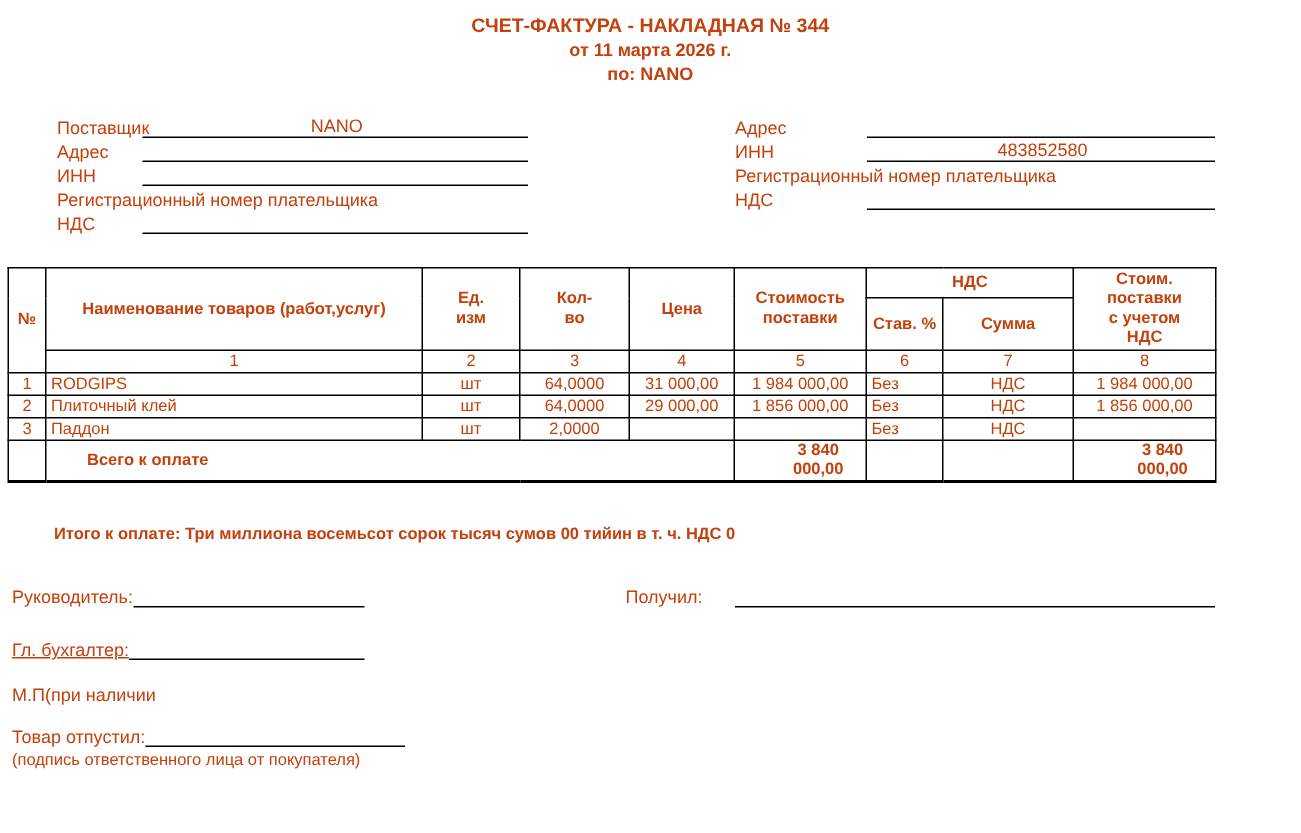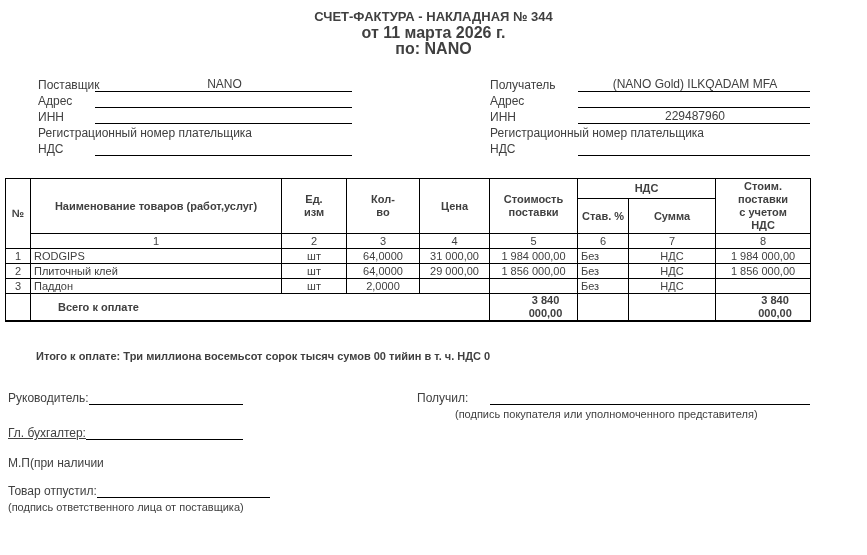--- a/index.html
+++ b/index.html
@@ -2,28 +2,28 @@
 <html><head>
 <meta charset="utf-8">
 <style>
   * { margin: 0; padding: 0; box-sizing: border-box; }
   body { background: #fff; }
   .page {
     position: relative;
     width: 867px;
     height: 555px;
     background: #ffffff;
-    color: #404040;
+    color: #c2410c;
     font-family: "Liberation Sans", sans-serif;
     overflow: hidden;
   }
   
   .doc-header { position: absolute; top: 8px; left: 0; width: 867px; text-align: center; }
   .title-1 { font-size: 13px; font-weight: bold; line-height: 17px; }
-  .title-2, .title-3 { font-size: 16px; font-weight: bold; line-height: 16px; }
+  .title-2, .title-3 { font-size: 12px; font-weight: bold; line-height: 16px; }
 
   
   .party { position: absolute; top: 76px; font-size: 12px; }
   .party-left { left: 38px; width: 314px; }
   .party-right { left: 490px; width: 320px; }
   .frow { display: flex; height: 16px; align-items: flex-end; }
   .flabel { white-space: nowrap; overflow: visible; line-height: 14px; }
   .party-left .flabel { width: 57px; }
   .party-right .flabel { width: 88px; }
   .flabel-full { white-space: nowrap; line-height: 14px; }
@@ -90,30 +90,26 @@
       <span class="flabel-full">Регистрационный номер плательщика</span>
     </div>
     <div class="frow">
       <span class="flabel">НДС</span>
       <span class="fline"></span>
     </div>
   </div>
 
   <div class="party party-right">
     <div class="frow">
-      <span class="flabel">Получатель</span>
-      <span class="fline">(NANO Gold) ILKQADAM MFA</span>
-    </div>
-    <div class="frow">
       <span class="flabel">Адрес</span>
       <span class="fline"></span>
     </div>
     <div class="frow">
       <span class="flabel">ИНН</span>
-      <span class="fline">229487960</span>
+      <span class="fline">483852580</span>
     </div>
     <div class="frow">
       <span class="flabel-full">Регистрационный номер плательщика</span>
     </div>
     <div class="frow">
       <span class="flabel">НДС</span>
       <span class="fline"></span>
     </div>
   </div>
 
@@ -212,21 +208,20 @@
   </div>
   <div class="sig sigflex" style="left:8px; top:426px; width:235px;text-decoration:underline;">
     <span>Гл. бухгалтер:</span>
     <span class="sigline" style="flex:1;"></span>
   </div>
   <div class="sig" style="left:8px; top:456px;">М.П(при наличии</div>
   <div class="sig sigflex" style="left:8px; top:484px; width:262px;">
     <span>Товар  отпустил:</span>
     <span class="sigline" style="flex:1;"></span>
   </div>
-  <div class="sig small-note" style="left:8px; top:501px;">(подпись ответственного лица от поставщика)</div>
+  <div class="sig small-note" style="left:8px; top:501px;">(подпись ответственного лица от покупателя)</div>
 
   <div class="sig sigflex" style="left:417px; top:391px; width:393px;">
     <span style="width:73px;">Получил:</span>
     <span class="sigline" style="flex:1;"></span>
   </div>
-  <div class="sig small-note" style="left:455px; top:408px;">(подпись покупателя или уполномоченного представителя)</div>
 
 </div>
 
 </body></html>

